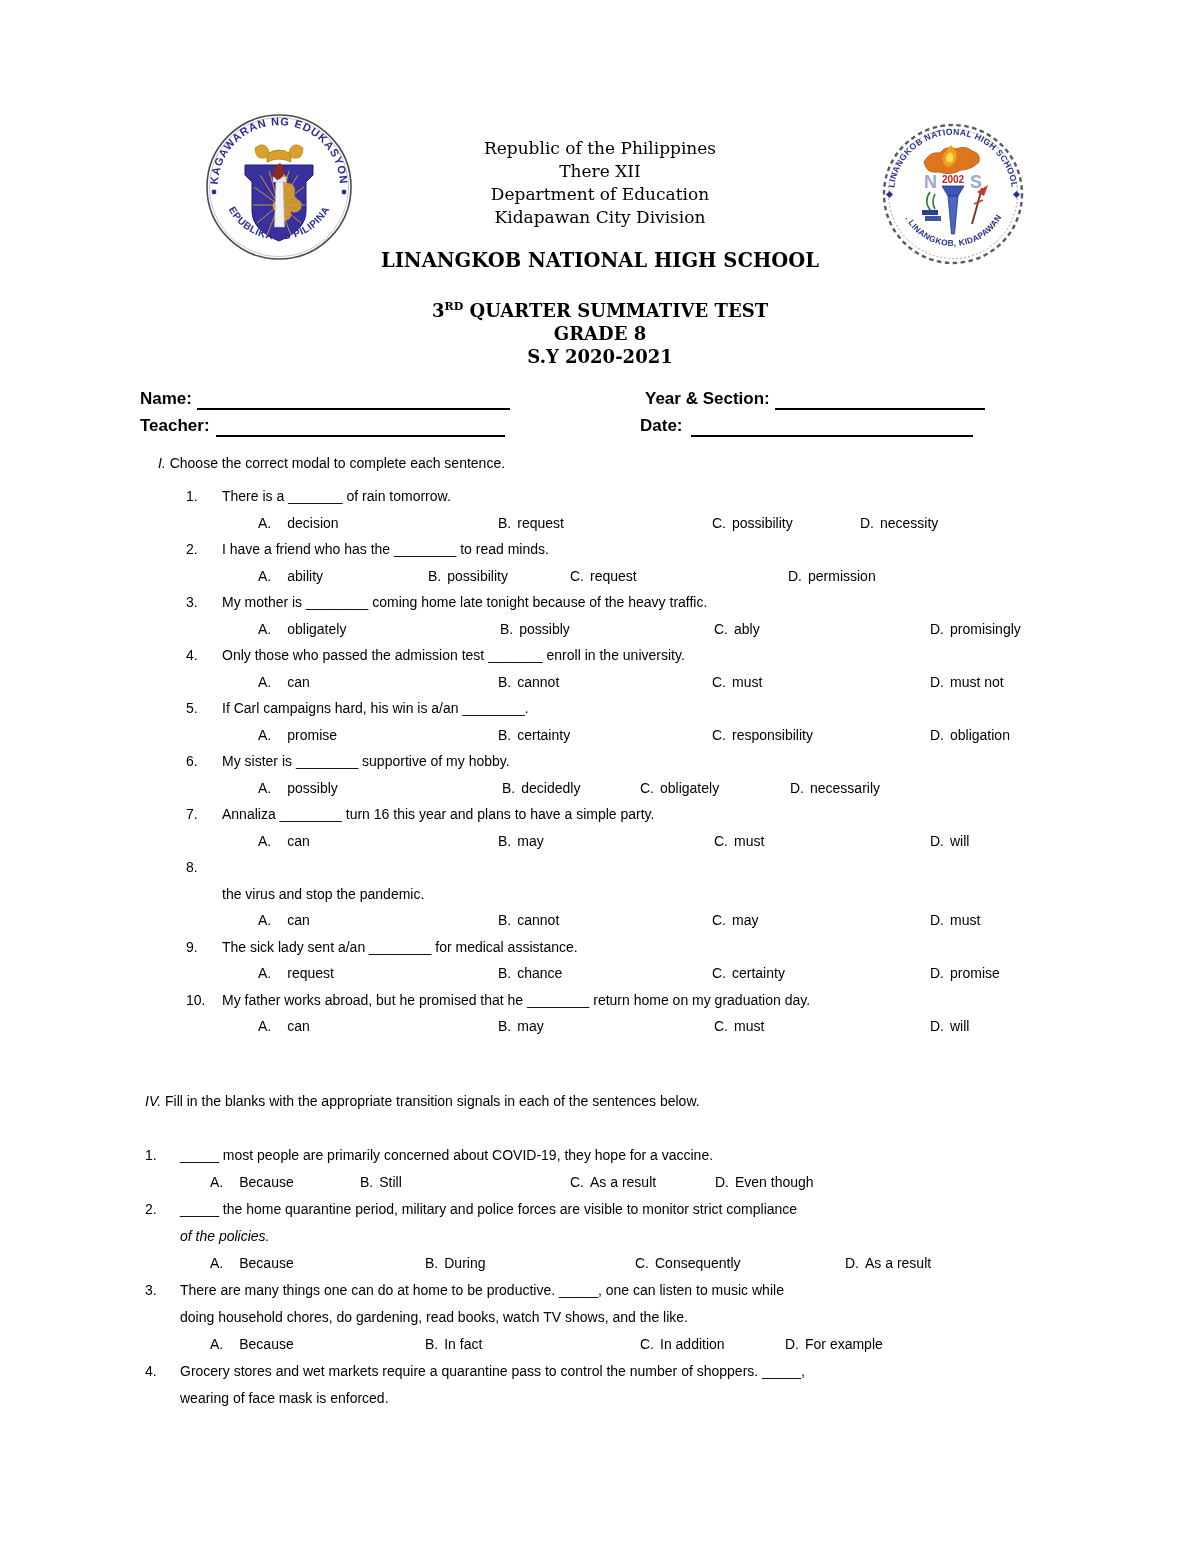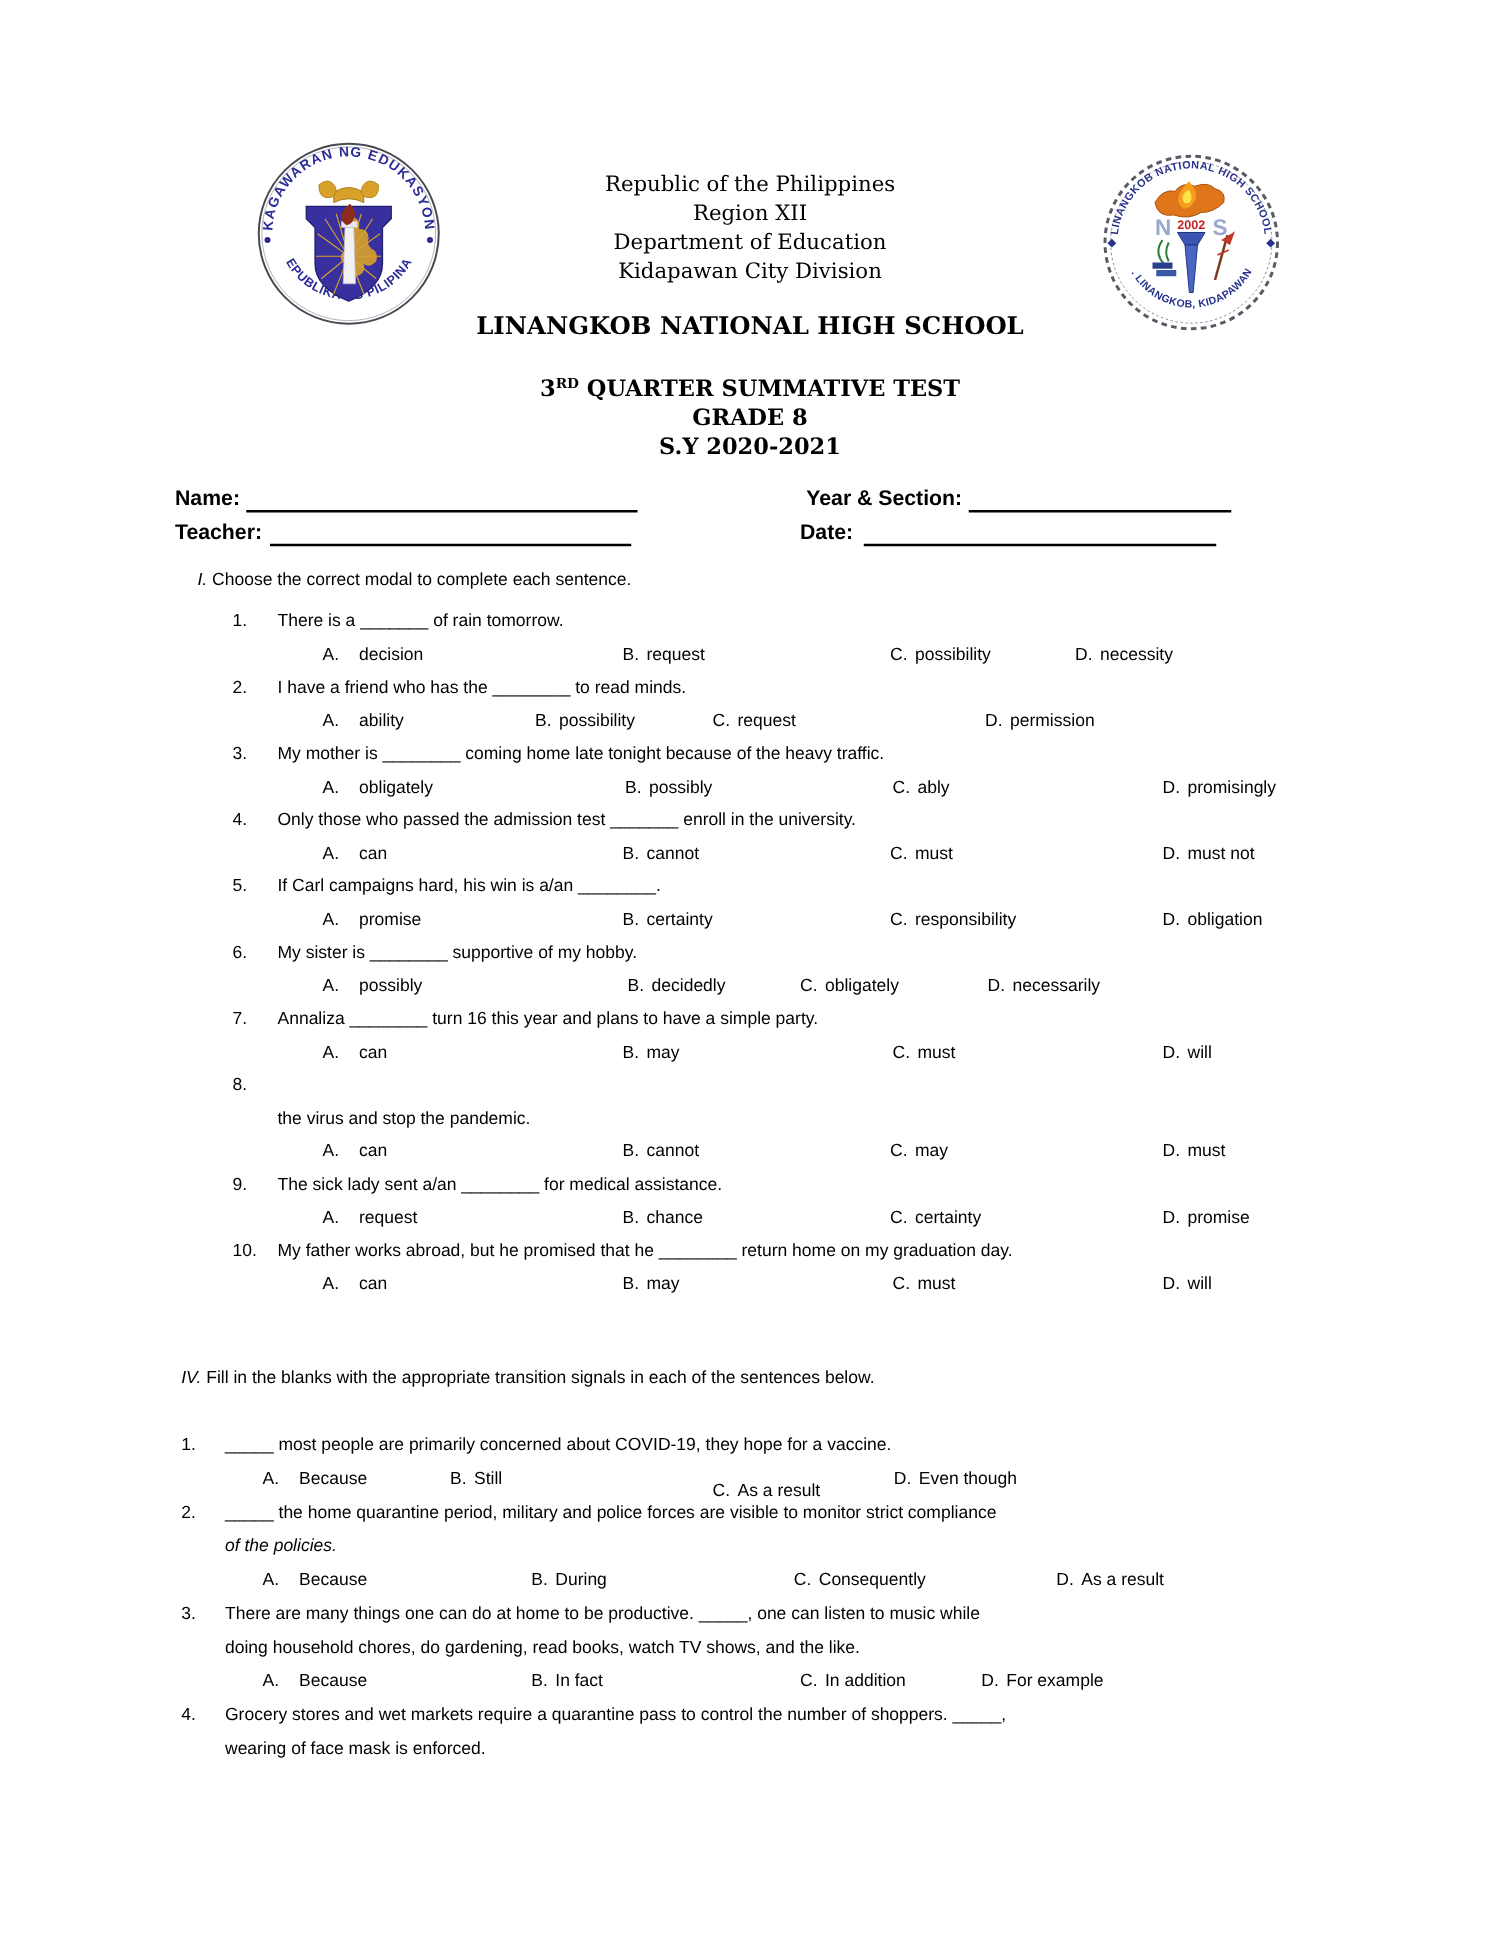--- a/index.html
+++ b/index.html
@@ -122,21 +122,21 @@
       <g>
         <path d="M 104,68 l -10,36" stroke="#7a3b20" stroke-width="2"></path>
         <path d="M 99,72 l 11,-7 l -4,11 z" fill="#c0392b"></path>
         <path d="M 96,84 l 9,-4" stroke="#c0392b" stroke-width="1.4"></path>
       </g>
     </svg>
   </div>
 
   <div class="gov-block">
     <div>Republic of the Philippines</div>
-    <div>Region XII</div>
+    <div>There XII</div>
     <div>Department of Education</div>
     <div>Kidapawan City Division</div>
   </div>
 
   <div class="school-name">LINANGKOB NATIONAL HIGH SCHOOL</div>
 
   <div class="title-block">
     <div><span>3</span><sup>RD</sup><span> QUARTER SUMMATIVE TEST</span></div>
     <div>GRADE 8</div>
     <div>S.Y 2020-2021</div>
@@ -289,21 +289,21 @@
     <div class="sec-heading"><span class="roman">IV.</span><span> Fill in the blanks with the appropriate transition signals in each of the sentences below.</span></div>
     <div id="s4-questions">
         <div>
           <div class="q-line">
             <span class="q-num" style="left: 5px;">1.</span>
             <span class="q-text" style="left: 40px;">_____ most people are primarily concerned about COVID-19, they hope for a vaccine.</span>
           </div>
           <div class="q-line">
             <span class="q-option opt-first" style="left: 70px;"><span class="opt-letter">A.</span><span class="opt-text">Because</span></span>
             <span class="q-option" style="left: 220px;"><span class="opt-letter">B.</span><span class="opt-text">Still</span></span>
-            <span class="q-option" style="left: 430px; margin-top: 10px;"><span class="opt-letter">C.</span><span class="opt-text">As a result</span></span>
+            <span class="q-option" style="left: 430px;"><span class="opt-letter">C.</span><span class="opt-text">As a result</span></span>
             <span class="q-option" style="left: 575px;"><span class="opt-letter">D.</span><span class="opt-text">Even though</span></span>
           </div>
         </div>
         <div>
           <div class="q-line">
             <span class="q-num" style="left: 5px;">2.</span>
             <span class="q-text" style="left: 40px;">_____ the home quarantine period, military and police forces are visible to monitor strict compliance</span>
           </div>
           <div class="q-line">
             <span class="q-text" style="left: 40px; font-style: italic;">of the policies.</span>

